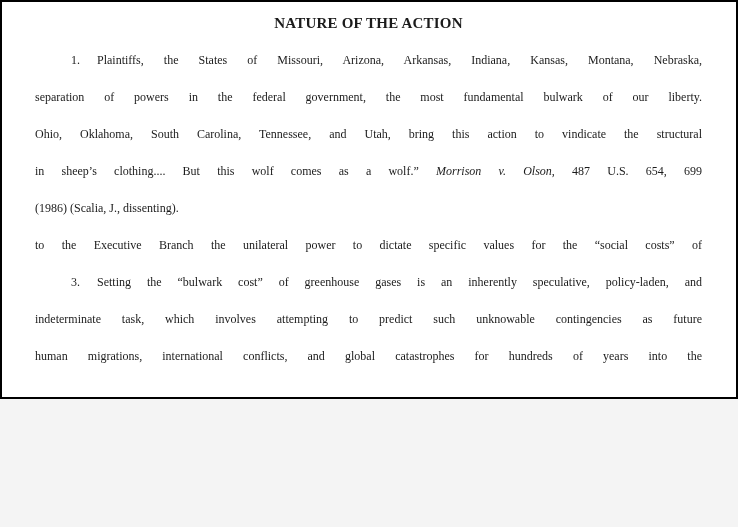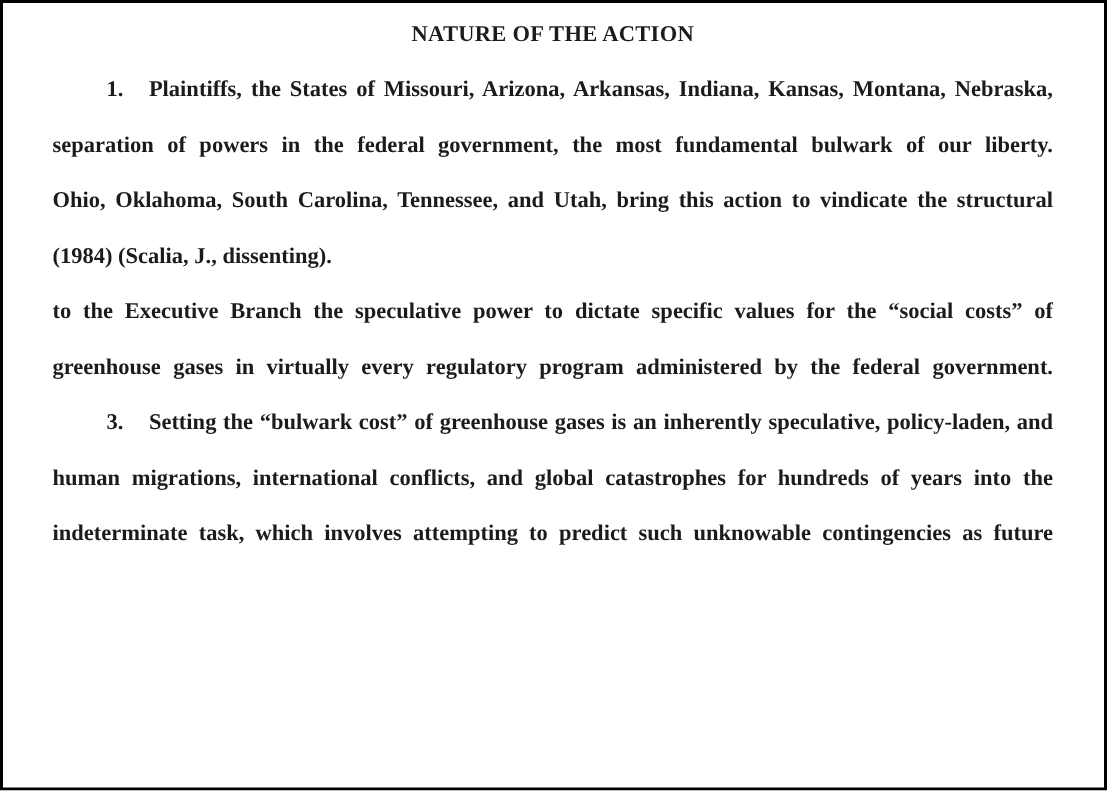--- a/index.html
+++ b/index.html
@@ -5,41 +5,40 @@
   :root {
     --text-color: #1b1b1b;
     --border-color: #000000;
     --bg-color: #ffffff;
   }
   * { margin: 0; padding: 0; box-sizing: border-box; }
   html, body { background: #f4f4f4; }
   .page {
     position: relative;
     width: 738px;
-    height: 527px;
+    height: 399px;
     background: var(--bg-color);
     border: 2px solid var(--border-color);
     overflow: hidden;
     font-family: "Liberation Serif", "DejaVu Serif", serif;
     color: var(--text-color);
   }
   .page-inner {
     padding: 11px 34px 0 33px;
   }
   .doc-title {
     text-align: center;
     font-weight: bold;
     font-size: 15px;
     line-height: 20px;
     letter-spacing: 0.2px;
   }
   .doc-body {
     margin-top: 9px;
-    font-size: 15px;
-    font-weight: bold;
+    font-size: 12px;
   }
   .line {
     height: 37px;
     line-height: 37px;
     overflow: hidden;
     white-space: normal;
   }
   .line.justify {
     text-align: justify;
     -moz-text-align-last: justify;
@@ -68,26 +67,26 @@
 <body>
 
 <div class="page">
   <div class="page-inner">
     <div class="doc-title">NATURE OF THE ACTION</div>
     <div class="doc-body">
         <div class="paragraph">
           <div class="line justify"><span class="indent-spacer"></span><span class="para-number">1.</span><span class="num-gap"></span><span>Plaintiffs, the States of Missouri, Arizona, Arkansas, Indiana, Kansas, Montana, Nebraska,</span></div>
           <div class="line justify"><span>separation of powers in the federal government, the most fundamental bulwark of our liberty.</span></div>
           <div class="line justify"><span>Ohio, Oklahoma, South Carolina, Tennessee, and Utah, bring this action to vindicate the structural</span></div>
-          <div class="line"><span>(1984) (Scalia, J., dissenting).</span></div>
+          <div class="line justify"><span>in sheep’s clothing.... But this wolf comes as a wolf.” </span><span class="italic">Morrison v. Olson</span><span>, 487 U.S. 654, 699</span></div>
+          <div class="line"><span>(1986) (Scalia, J., dissenting).</span></div>
         </div>
         <div class="paragraph">
-          <div class="line justify"><span>to the Executive Branch the speculative power to dictate specific values for the “social costs” of</span></div>
-          <div class="line justify"><span>greenhouse gases in virtually every regulatory program administered by the federal government.</span></div>
+          <div class="line justify"><span>to the Executive Branch the unilateral power to dictate specific values for the “social costs” of</span></div>
         </div>
         <div class="paragraph">
           <div class="line justify"><span class="indent-spacer"></span><span class="para-number">3.</span><span class="num-gap"></span><span>Setting the “bulwark cost” of greenhouse gases is an inherently speculative, policy-laden, and</span></div>
+          <div class="line justify"><span>indeterminate task, which involves attempting to predict such unknowable contingencies as future</span></div>
           <div class="line justify"><span>human migrations, international conflicts, and global catastrophes for hundreds of years into the</span></div>
-          <div class="line justify"><span>indeterminate task, which involves attempting to predict such unknowable contingencies as future</span></div>
         </div>
       </div>
   </div>
 </div>
 
 </body></html>

